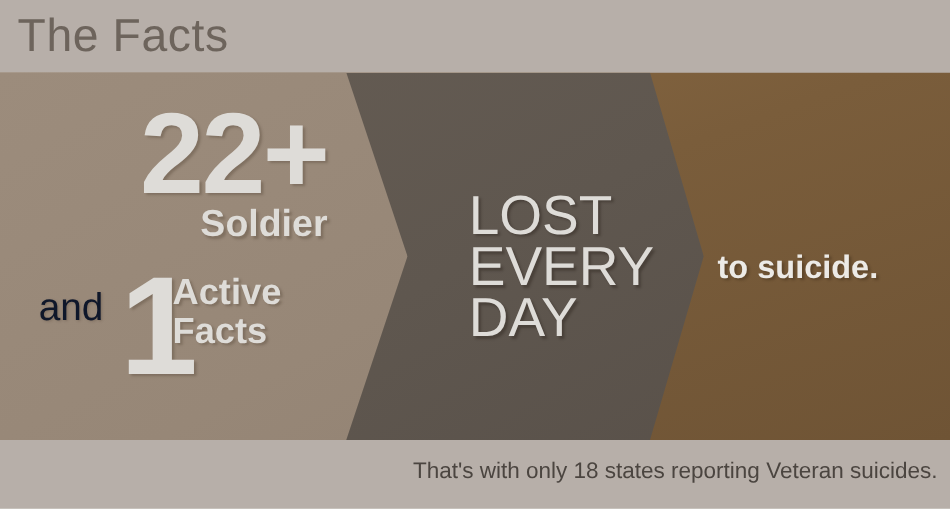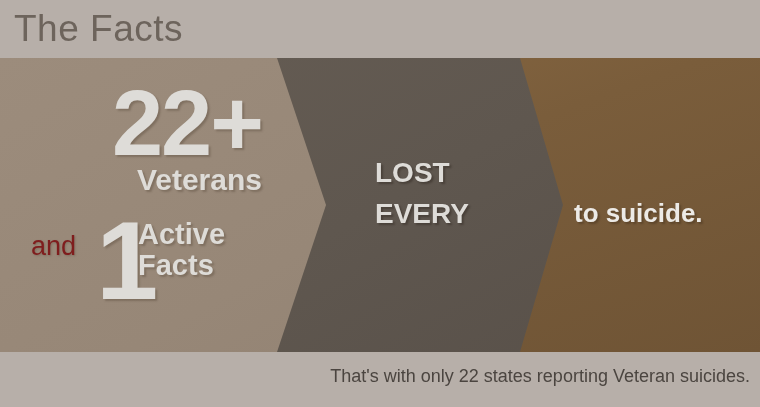--- a/index.html
+++ b/index.html
@@ -115,23 +115,23 @@
     position: absolute;
     left: 0;
     right: 6px;
     top: 156px;
     height: 110px;
   }
   .word-and {
     position: absolute;
     left: 31px;
     top: 16px;
-    font-size: 27px;
+    font-size: 31px;
     font-weight: 300;
-    color: #7f1d1d;
+    color: #0f172a;
     line-height: 32px;
     text-shadow: 1px 1px 2px rgba(60,45,32,0.25);
     text-align: right;
   }
   .stat-1 {
     position: absolute;
     left: 96px;
     top: -9px;
     font-size: 112px;
     font-weight: bold;
@@ -152,22 +152,22 @@
   .soldier-lines span { display: block; }
 
   
   .center-content {
     position: absolute;
     left: 375px;
     top: 94px;
     width: 180px;
   }
   .lost-lines {
-    font-size: 28px;
-    font-weight: bold;
+    font-size: 44px;
+    font-weight: normal;
     color: #dedcd8;
     line-height: 41px;
     letter-spacing: 0px;
     text-shadow: 2px 2px 2px rgba(30,22,16,0.33);
   }
   .lost-lines span { display: block; }
 
   
   .right-content {
     position: absolute;
@@ -214,42 +214,43 @@
   </div>
 
   <div class="panels">
 
     <div class="panel-right"></div>
     <div class="panel-center"></div>
     <div class="panel-left"></div>
 
     <div class="left-content">
       <div class="stat-22">22+</div>
-      <div class="label-veterans">Veterans</div>
+      <div class="label-veterans">Soldier</div>
 
       <div class="and-row">
         <div class="word-and">and</div>
         <div class="stat-1">1</div>
         <div class="soldier-lines">
           <span>Active</span>
           <span>Facts</span>
         </div>
       </div>
     </div>
 
     <div class="center-content">
       <div class="lost-lines">
         <span>LOST</span>
         <span>EVERY</span>
+        <span>DAY</span>
       </div>
     </div>
 
     <div class="right-content">
       <div class="to-suicide">to suicide.</div>
     </div>
 
   </div>
 
   <div class="footer-band">
-    <div class="footer-caption">That's with only 22 states reporting Veteran suicides.</div>
+    <div class="footer-caption">That's with only 18 states reporting Veteran suicides.</div>
   </div>
 
 </div>
 
 </body></html>

